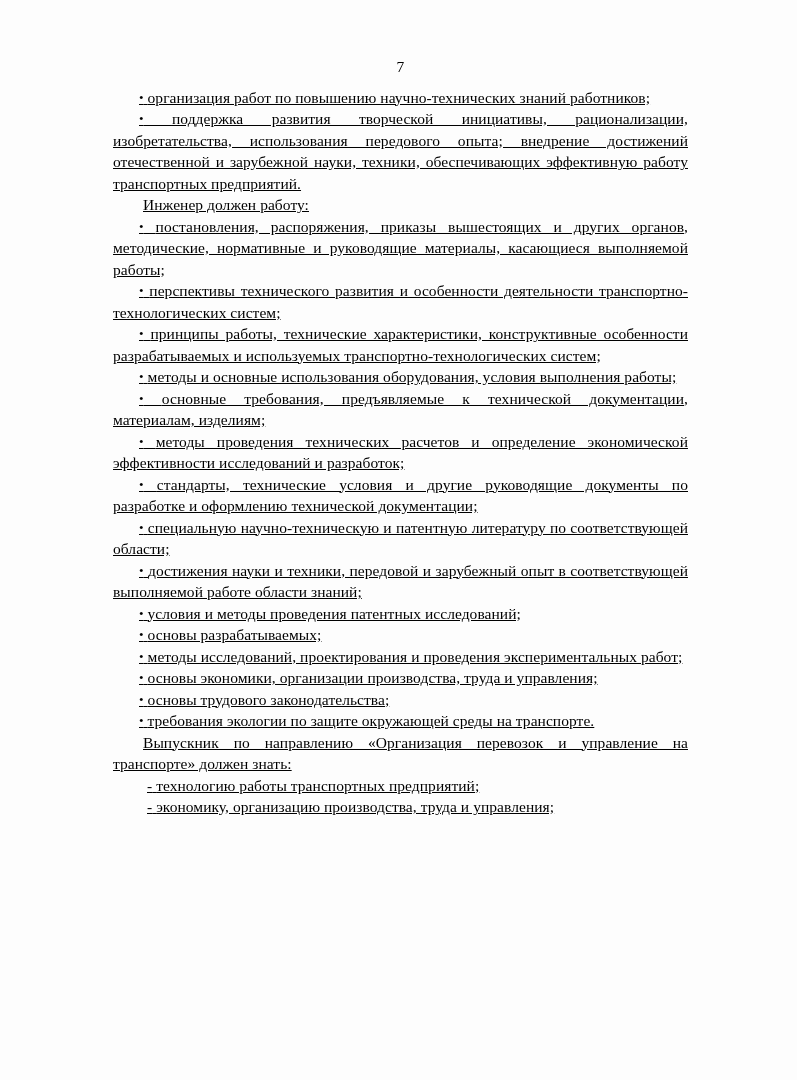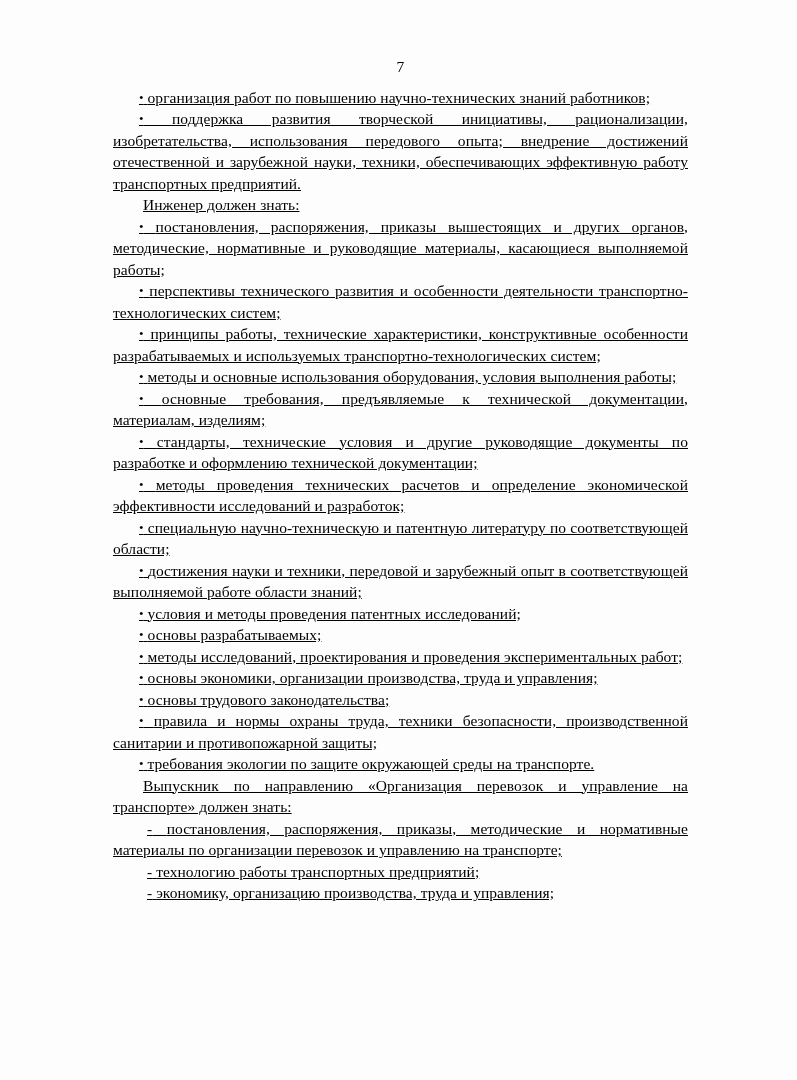--- a/index.html
+++ b/index.html
@@ -68,21 +68,21 @@
       <span class="bullet-glyph">•</span>
       <span>организация  работ  по  повышению  научно-технических  знаний работников;</span>
     </p>
 
     <p class="bullet">
       <span class="bullet-glyph">•</span>
       <span>поддержка  развития  творческой  инициативы,  рационализации, изобретательства, использования передового опыта; внедрение достижений отечественной и зарубежной науки, техники, обеспечивающих эффективную работу транспортных предприятий.</span>
     </p>
 
     <p class="plain">
-      <span>Инженер должен знать:</span>
+      <span>Инженер должен работу:</span>
     </p>
 
     <p class="bullet">
       <span class="bullet-glyph">•</span>
       <span>постановления,  распоряжения,  приказы  вышестоящих  и  других органов, методические, нормативные и руководящие материалы, касающиеся выполняемой работы;</span>
     </p>
 
     <p class="bullet">
       <span class="bullet-glyph">•</span>
       <span>перспективы  технического  развития  и  особенности  деятельности транспортно-технологических систем;</span>
@@ -98,26 +98,26 @@
       <span>методы и основные использования оборудования, условия выполнения работы;</span>
     </p>
 
     <p class="bullet">
       <span class="bullet-glyph">•</span>
       <span>основные требования, предъявляемые к технической документации, материалам, изделиям;</span>
     </p>
 
     <p class="bullet">
       <span class="bullet-glyph">•</span>
-      <span>стандарты, технические условия и другие руководящие документы по разработке и оформлению технической документации;</span>
+      <span>методы   проведения   технических   расчетов   и   определение экономической эффективности исследований и разработок;</span>
     </p>
 
     <p class="bullet">
       <span class="bullet-glyph">•</span>
-      <span>методы   проведения   технических   расчетов   и   определение экономической эффективности исследований и разработок;</span>
+      <span>стандарты, технические условия и другие руководящие документы по разработке и оформлению технической документации;</span>
     </p>
 
     <p class="bullet">
       <span class="bullet-glyph">•</span>
       <span>специальную  научно-техническую  и  патентную  литературу  по соответствующей области;</span>
     </p>
 
     <p class="bullet">
       <span class="bullet-glyph">•</span>
       <span>достижения науки и техники, передовой и зарубежный опыт в соответствующей выполняемой работе области знаний;</span>
@@ -141,38 +141,30 @@
     <p class="bullet">
       <span class="bullet-glyph">•</span>
       <span>основы экономики, организации производства, труда и управления;</span>
     </p>
 
     <p class="bullet">
       <span class="bullet-glyph">•</span>
       <span>основы трудового законодательства;</span>
     </p>
 
-    <p class="bullet">
-      <span class="bullet-glyph">•</span>
-      <span>правила   и   нормы   охраны   труда,   техники   безопасности, производственной санитарии и противопожарной защиты;</span>
-    </p>
 
     <p class="bullet">
       <span class="bullet-glyph">•</span>
       <span>требования экологии по защите окружающей среды на транспорте.</span>
     </p>
 
     <p class="plain">
       <span>Выпускник по направлению «Организация перевозок и управление на транспорте»  должен знать:</span>
     </p>
 
-    <p class="dash">
-      <span>-</span>
-      <span>постановления, распоряжения, приказы, методические и нормативные материалы по организации перевозок и управлению на транспорте;</span>
-    </p>
 
     <p class="dash">
       <span>-</span>
       <span>технологию работы транспортных предприятий;</span>
     </p>
 
     <p class="dash">
       <span>-</span>
       <span>экономику, организацию производства, труда и управления;</span>
     </p>

